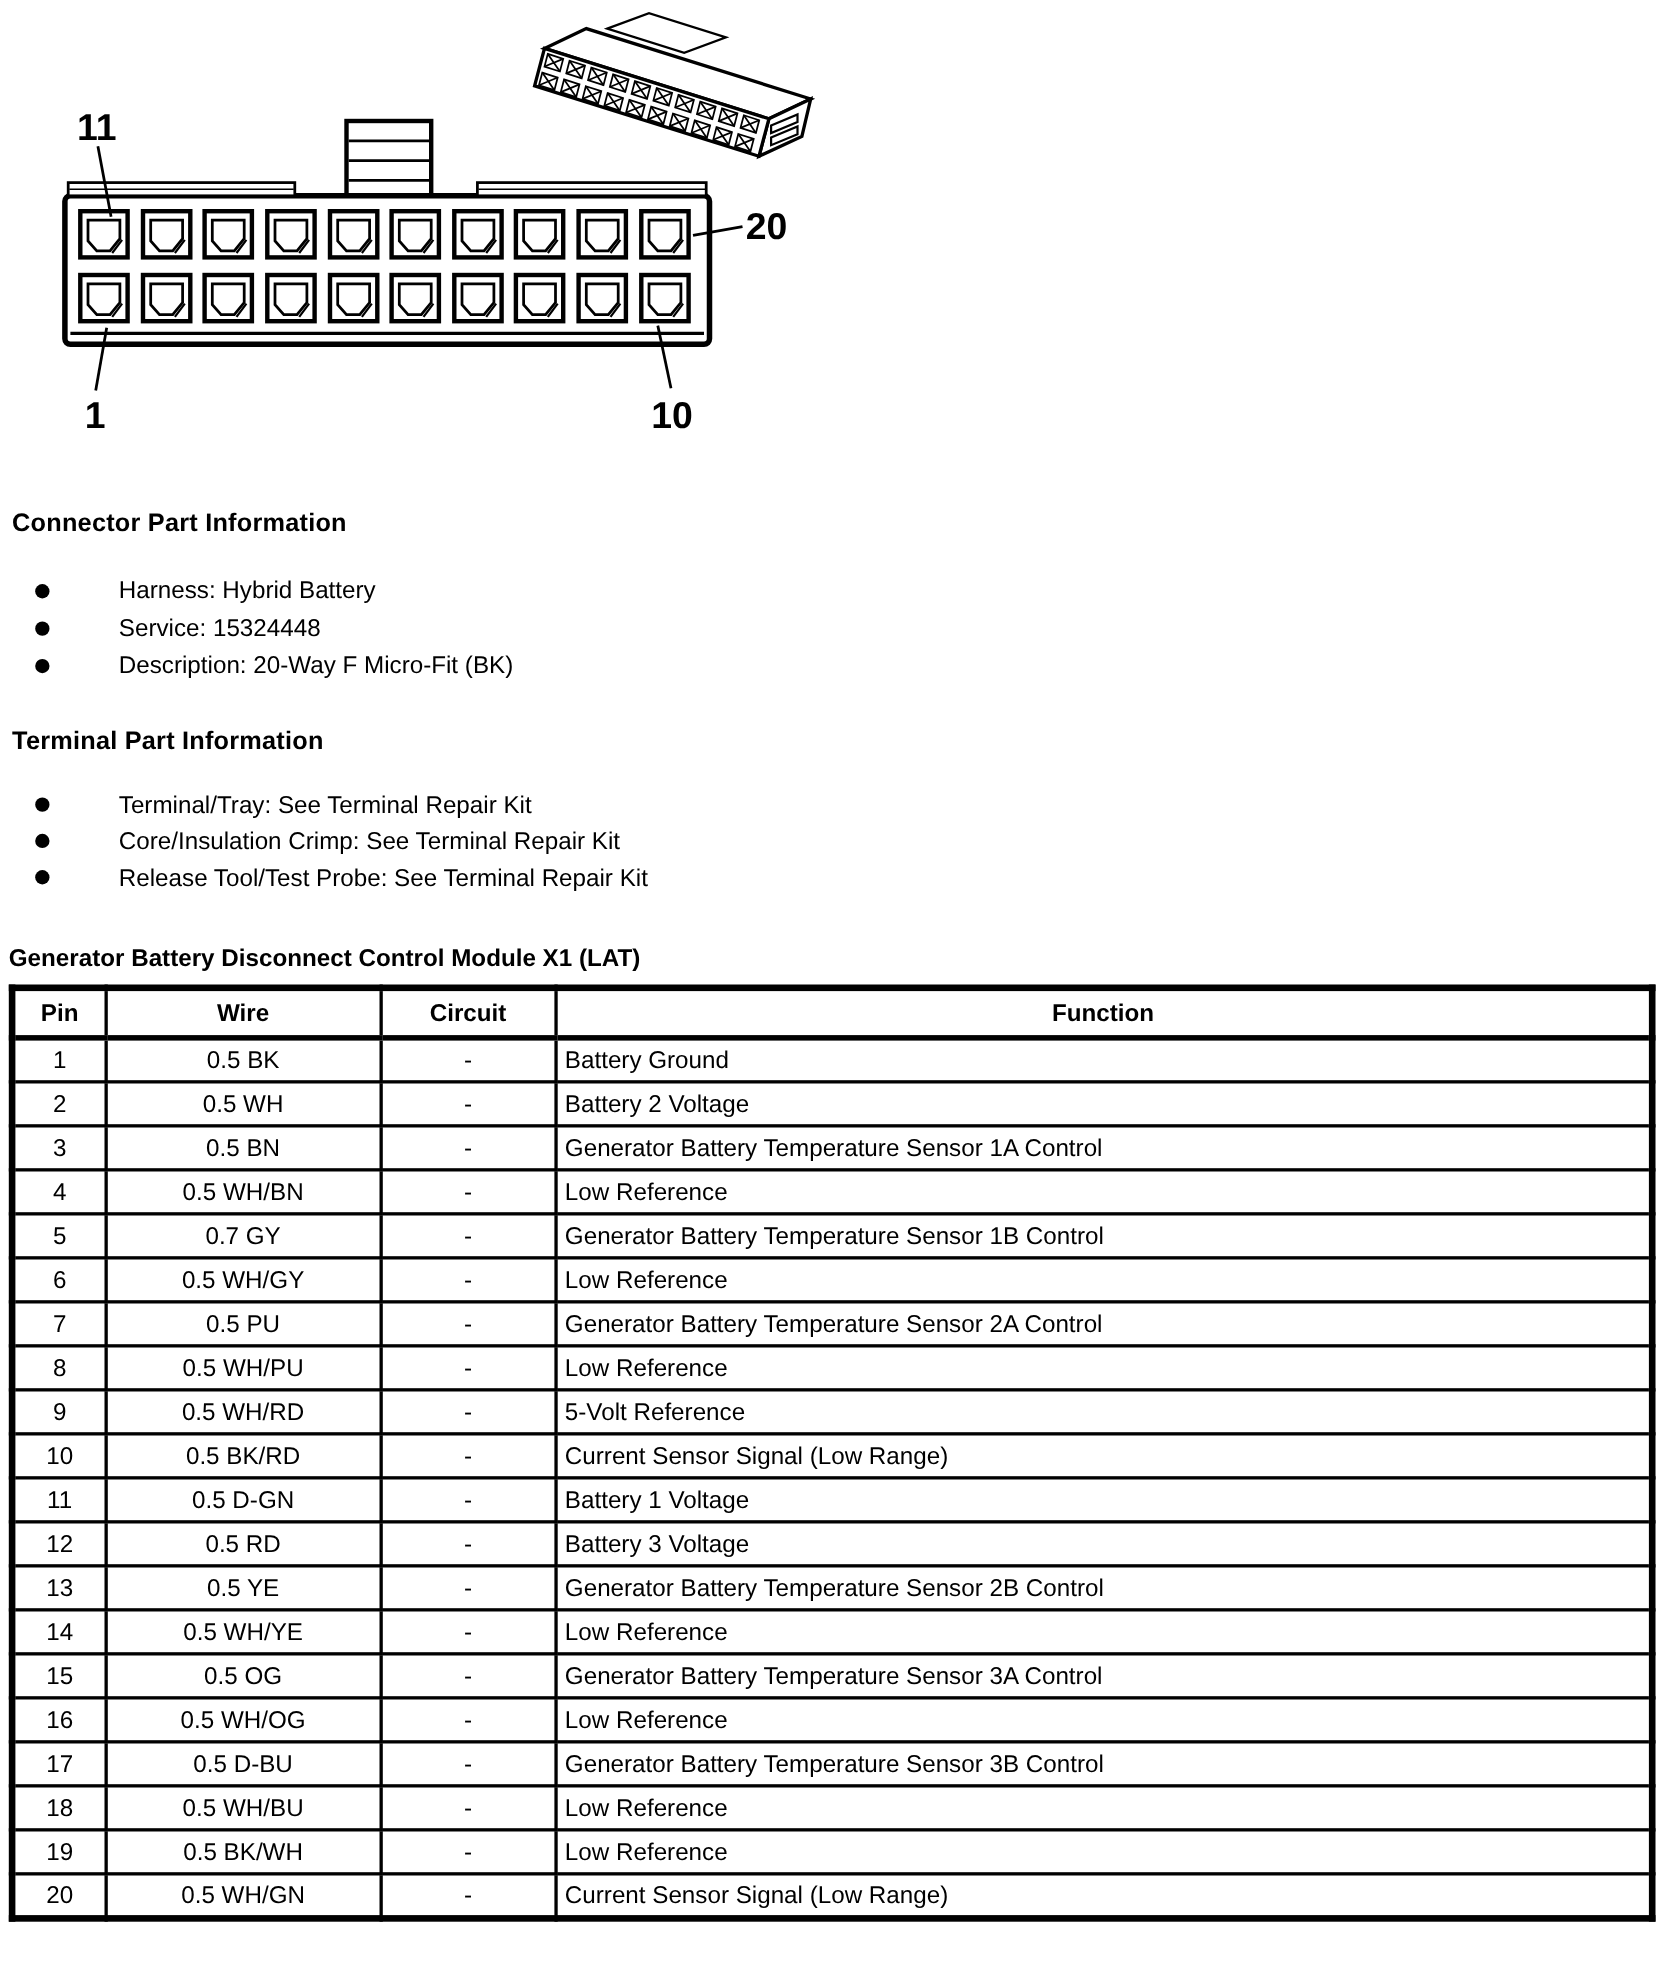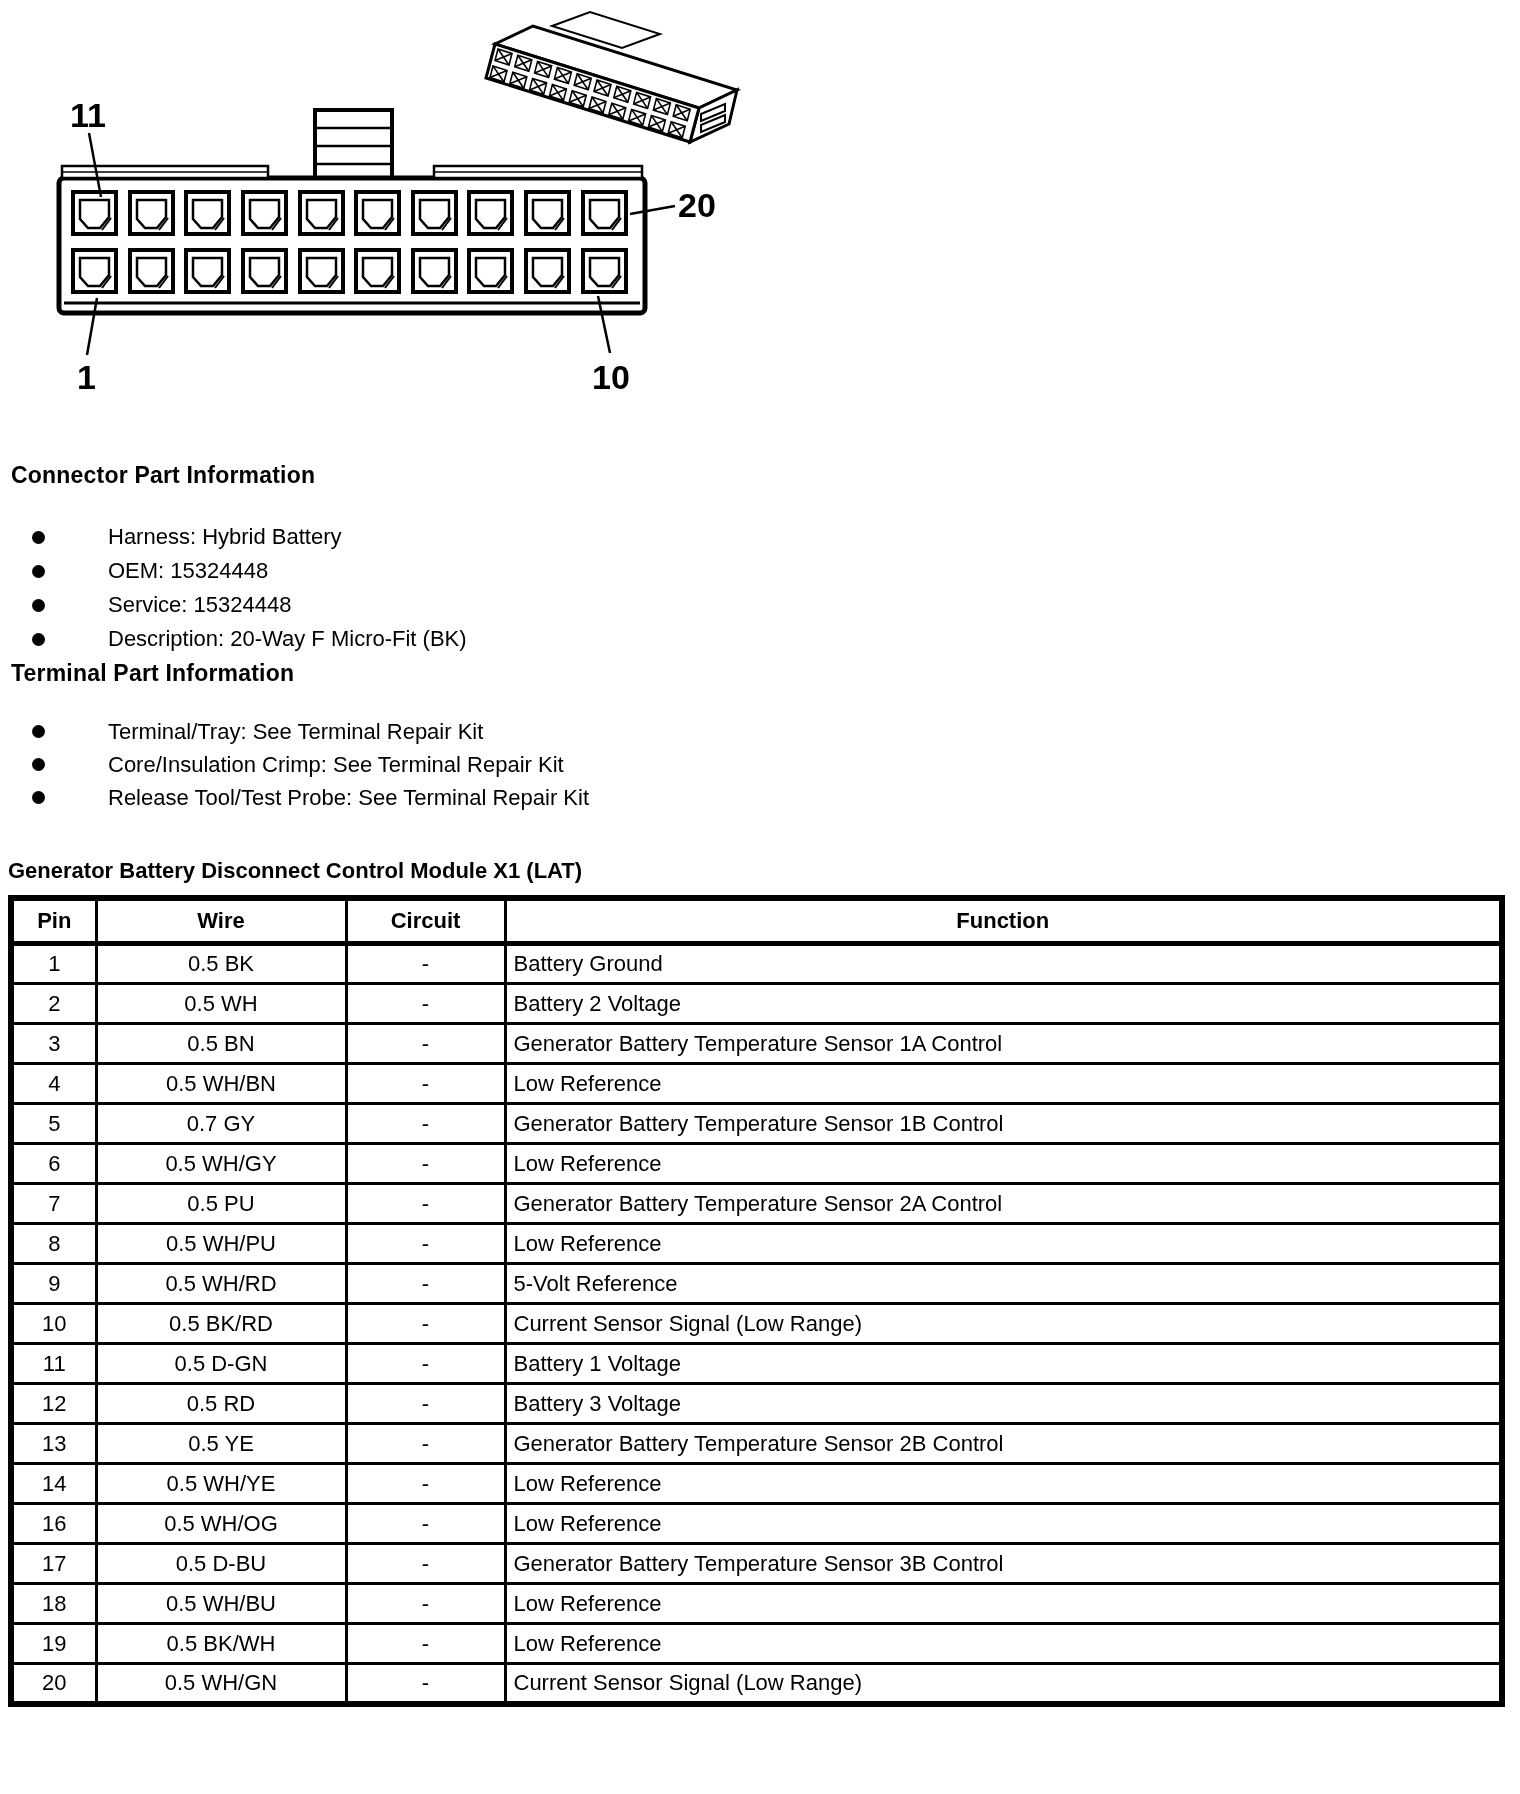--- a/index.html
+++ b/index.html
@@ -136,24 +136,20 @@
   </svg>
 
   <h2 class="sec" id="h-connector">Connector Part Information</h2>
   <ul class="blist" id="list-connector">
     <li>
       <span class="dot"></span>
       <span>Harness: Hybrid Battery</span>
     </li>
     <li>
       <span class="dot"></span>
-      <span>OEM: 15324448</span>
-    </li>
-    <li>
-      <span class="dot"></span>
       <span>Service: 15324448</span>
     </li>
     <li>
       <span class="dot"></span>
       <span>Description: 20-Way F Micro-Fit (BK)</span>
     </li>
   </ul>
 
   <h2 class="sec" id="h-terminal">Terminal Part Information</h2>
   <ul class="blist" id="list-terminal">
@@ -267,20 +263,26 @@
         <td>-</td>
         <td class="fn">Generator Battery Temperature Sensor 2B Control</td>
       </tr>
       <tr>
         <td>14</td>
         <td>0.5 WH/YE</td>
         <td>-</td>
         <td class="fn">Low Reference</td>
       </tr>
       <tr>
+        <td>15</td>
+        <td>0.5 OG</td>
+        <td>-</td>
+        <td class="fn">Generator Battery Temperature Sensor 3A Control</td>
+      </tr>
+      <tr>
         <td>16</td>
         <td>0.5 WH/OG</td>
         <td>-</td>
         <td class="fn">Low Reference</td>
       </tr>
       <tr>
         <td>17</td>
         <td>0.5 D-BU</td>
         <td>-</td>
         <td class="fn">Generator Battery Temperature Sensor 3B Control</td>

